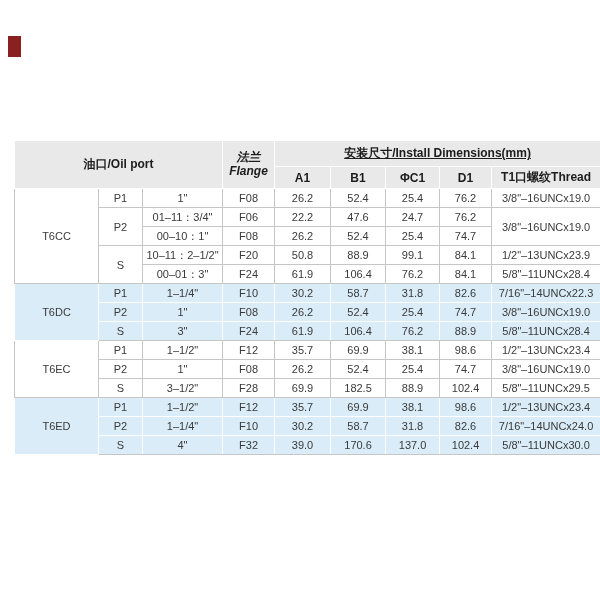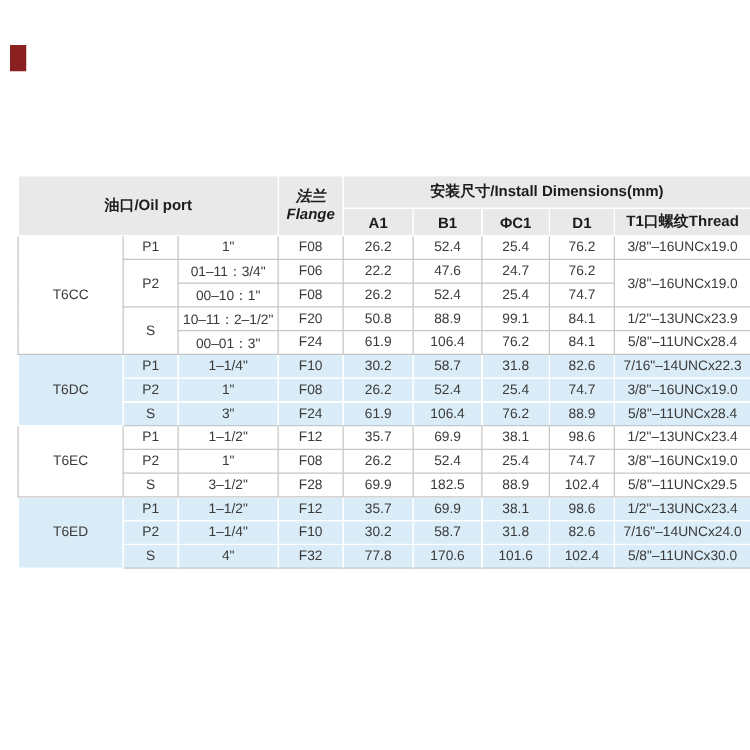--- a/index.html
+++ b/index.html
@@ -24,21 +24,21 @@
   }
   .spec thead th{
     background:#e9e9e9;color:#1c1c1c;font-weight:bold;font-size:12px;
     border-color:#ffffff;
   }
   .spec thead tr.h1{height:26px;}
   .spec thead tr.h2{height:22px;}
   .spec tbody tr{height:19px;}
   th.oil{border-left-color:#c6c6c6;border-top-color:#c6c6c6;border-bottom-color:#c6c6c6;}
   th.flange{border-top-color:#c6c6c6;border-bottom-color:#c6c6c6;line-height:1.15;font-size:11.5px;font-style:italic;}
-  th.dims{border-top-color:#c6c6c6;border-right-color:#c6c6c6;}
+  th.dims{border-top-color:#c6c6c6;border-right-color:#c6c6c6;text-decoration:underline;}
   th.sub{border-bottom-color:#c6c6c6;font-size:11.5px;}
   th.sub-last{border-right-color:#c6c6c6;}
   tr.blue td{background:#d9ecf7;border-color:#ffffff;}
   tr.blue td:last-child{border-right-color:#c6c6c6;}
   td.sblue{border-left-color:#c6c6c6;border-bottom-color:#c6c6c6;text-align:center;}
   tr.gend td{border-bottom-color:#c6c6c6;}
 </style>
 </head>
 <body>
 
@@ -202,20 +202,20 @@
         <td>30.2</td>
         <td>58.7</td>
         <td>31.8</td>
         <td>82.6</td>
         <td>7/16"–14UNCx24.0</td>
       </tr>
       <tr class="blue gend">
         <td>S</td>
         <td>4"</td>
         <td>F32</td>
-        <td>77.8</td>
+        <td>39.0</td>
         <td>170.6</td>
-        <td>101.6</td>
+        <td>137.0</td>
         <td>102.4</td>
         <td>5/8"–11UNCx30.0</td>
       </tr>
     </tbody>
 </table>
 
 </body></html>

